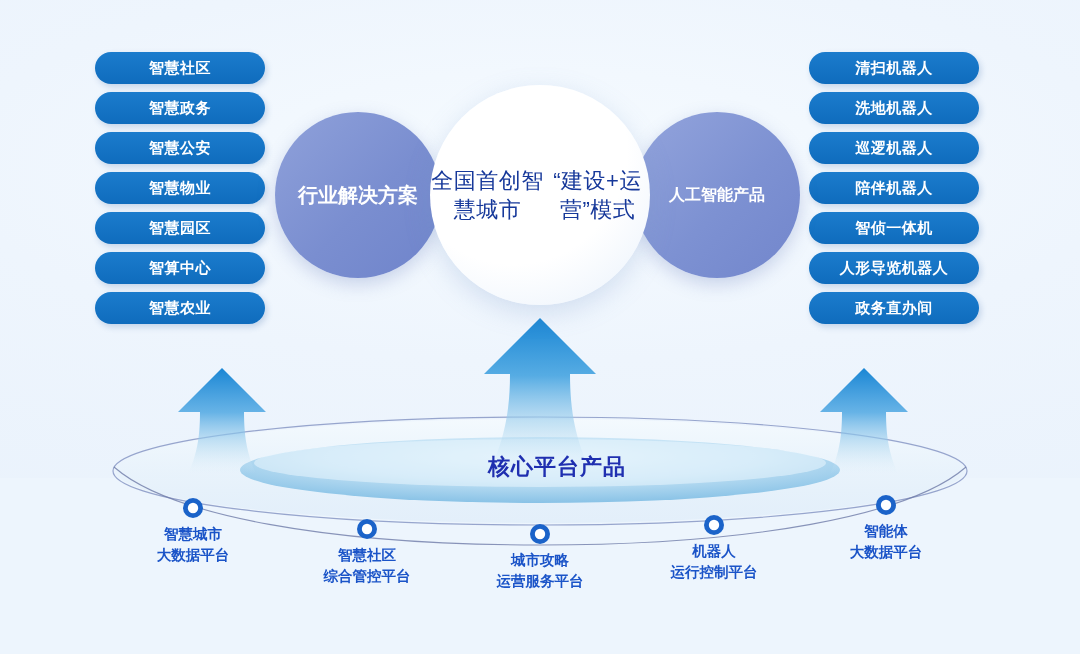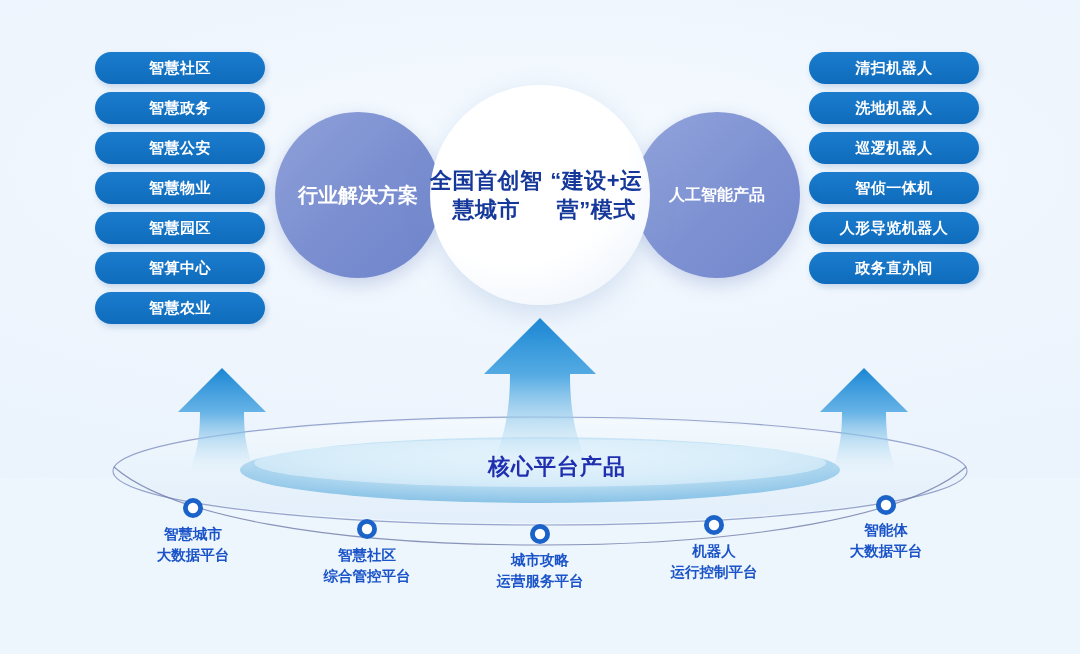--- a/index.html
+++ b/index.html
@@ -38,21 +38,21 @@
   }
   #circle-right{
     left:634px;top:112px;width:166px;height:166px;
     background:linear-gradient(135deg,#93a4dc 0%,#7d91d2 55%,#7286cc 100%);
     color:#ffffff;font-size:16px;font-weight:bold;
     box-shadow:0 6px 18px rgba(90,110,180,.28);
   }
   #circle-center{
     left:430px;top:85px;width:220px;height:220px;
     background:radial-gradient(circle at 38% 30%, #ffffff 0%, #ffffff 55%, #f2f7fd 80%, #e9f1fa 100%);
-    color:#16389a;font-size:22px;font-weight:bold;letter-spacing:.5px;
+    color:#16389a;font-size:22px;font-weight:normal;letter-spacing:.5px;
     box-shadow:0 8px 26px rgba(120,150,200,.26);
     z-index:4;
   }
   .circ .l2{display:block;}
 
   
   #art{position:absolute;left:0;top:0;width:1080px;height:654px;}
 
   
   #core-label{
@@ -158,20 +158,23 @@
     <div class="pill">
         <span>清扫机器人</span>
       </div>
     <div class="pill">
         <span>洗地机器人</span>
       </div>
     <div class="pill">
         <span>巡逻机器人</span>
       </div>
     <div class="pill">
+        <span>陪伴机器人</span>
+      </div>
+    <div class="pill">
         <span>智侦一体机</span>
       </div>
     <div class="pill">
         <span>人形导览机器人</span>
       </div>
     <div class="pill">
         <span>政务直办间</span>
       </div>
   </div>
 
@@ -201,18 +204,18 @@
     <div>综合管控平台</div>
   </div>
   <div class="node-label" style="left:639px;top:541px;">
     <div>机器人</div>
     <div>运行控制平台</div>
   </div>
   <div class="node-label" style="left:465px;top:550px;">
     <div>城市攻略</div>
     <div>运营服务平台</div>
   </div>
-  <div class="node-label" style="left:811px;top:521px;font-family:Liberation Mono, monospace;">
+  <div class="node-label" style="left:811px;top:521px;">
     <div>智能体</div>
     <div>大数据平台</div>
   </div>
 
 </div>
 
 </body></html>

